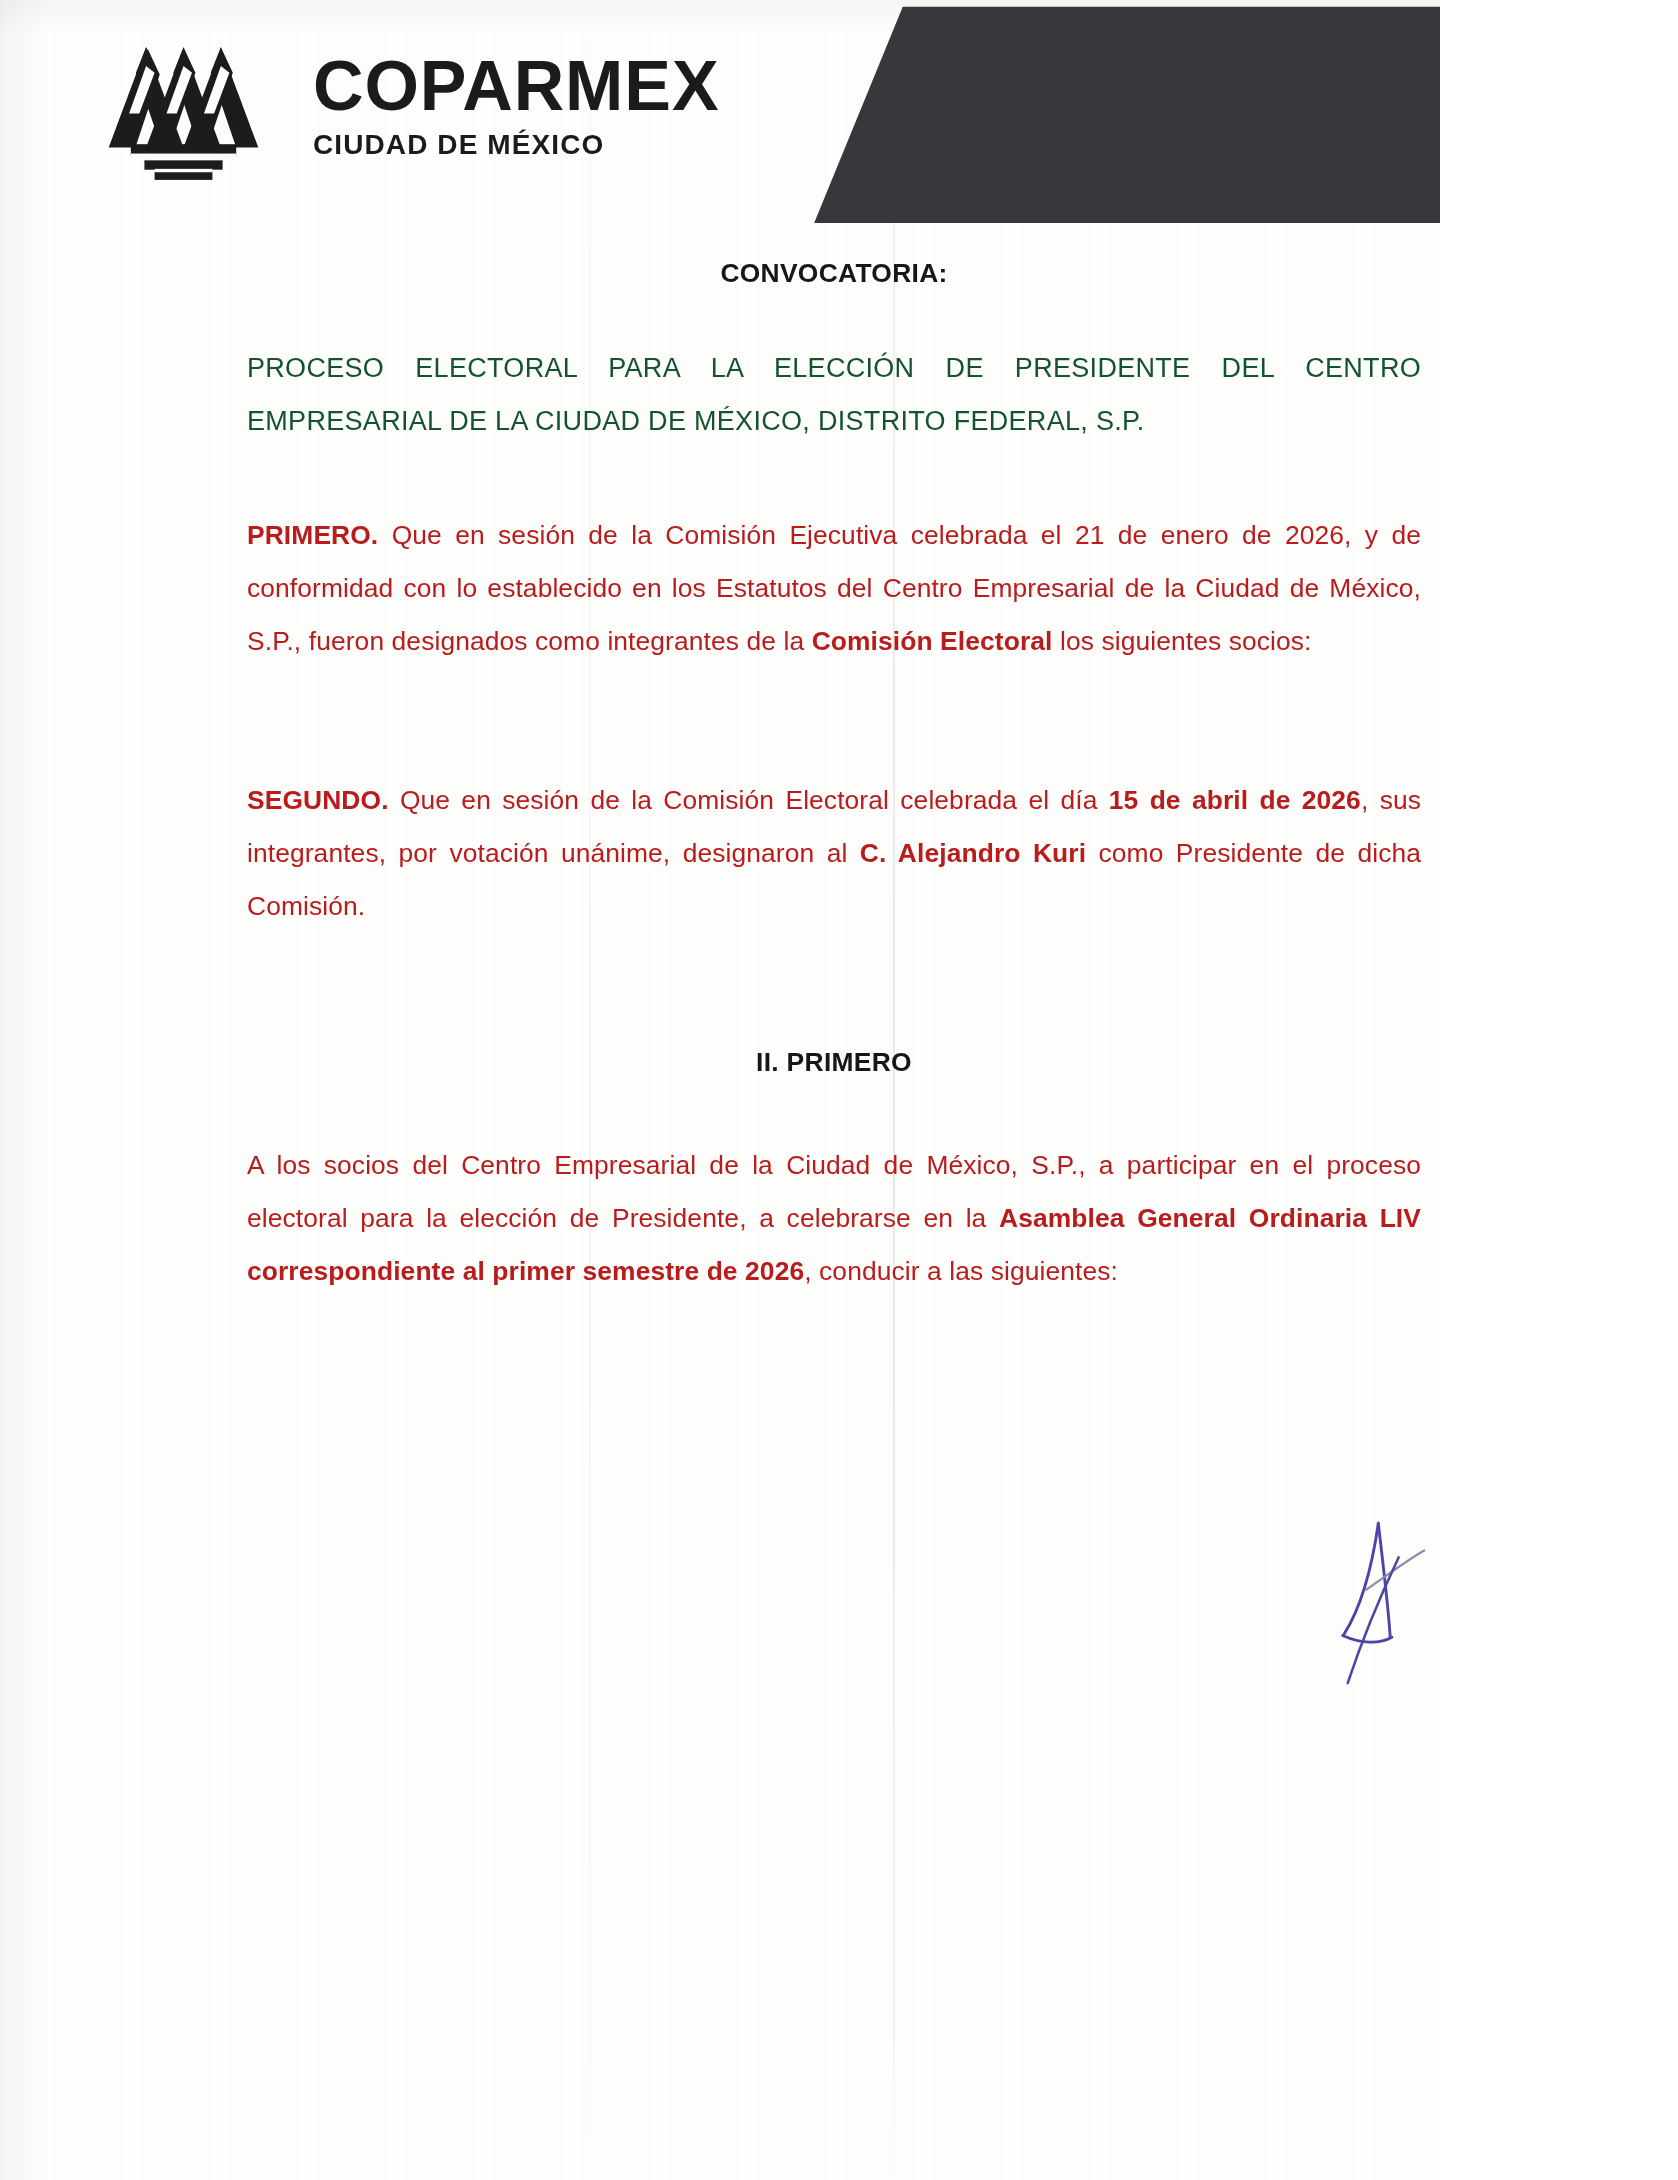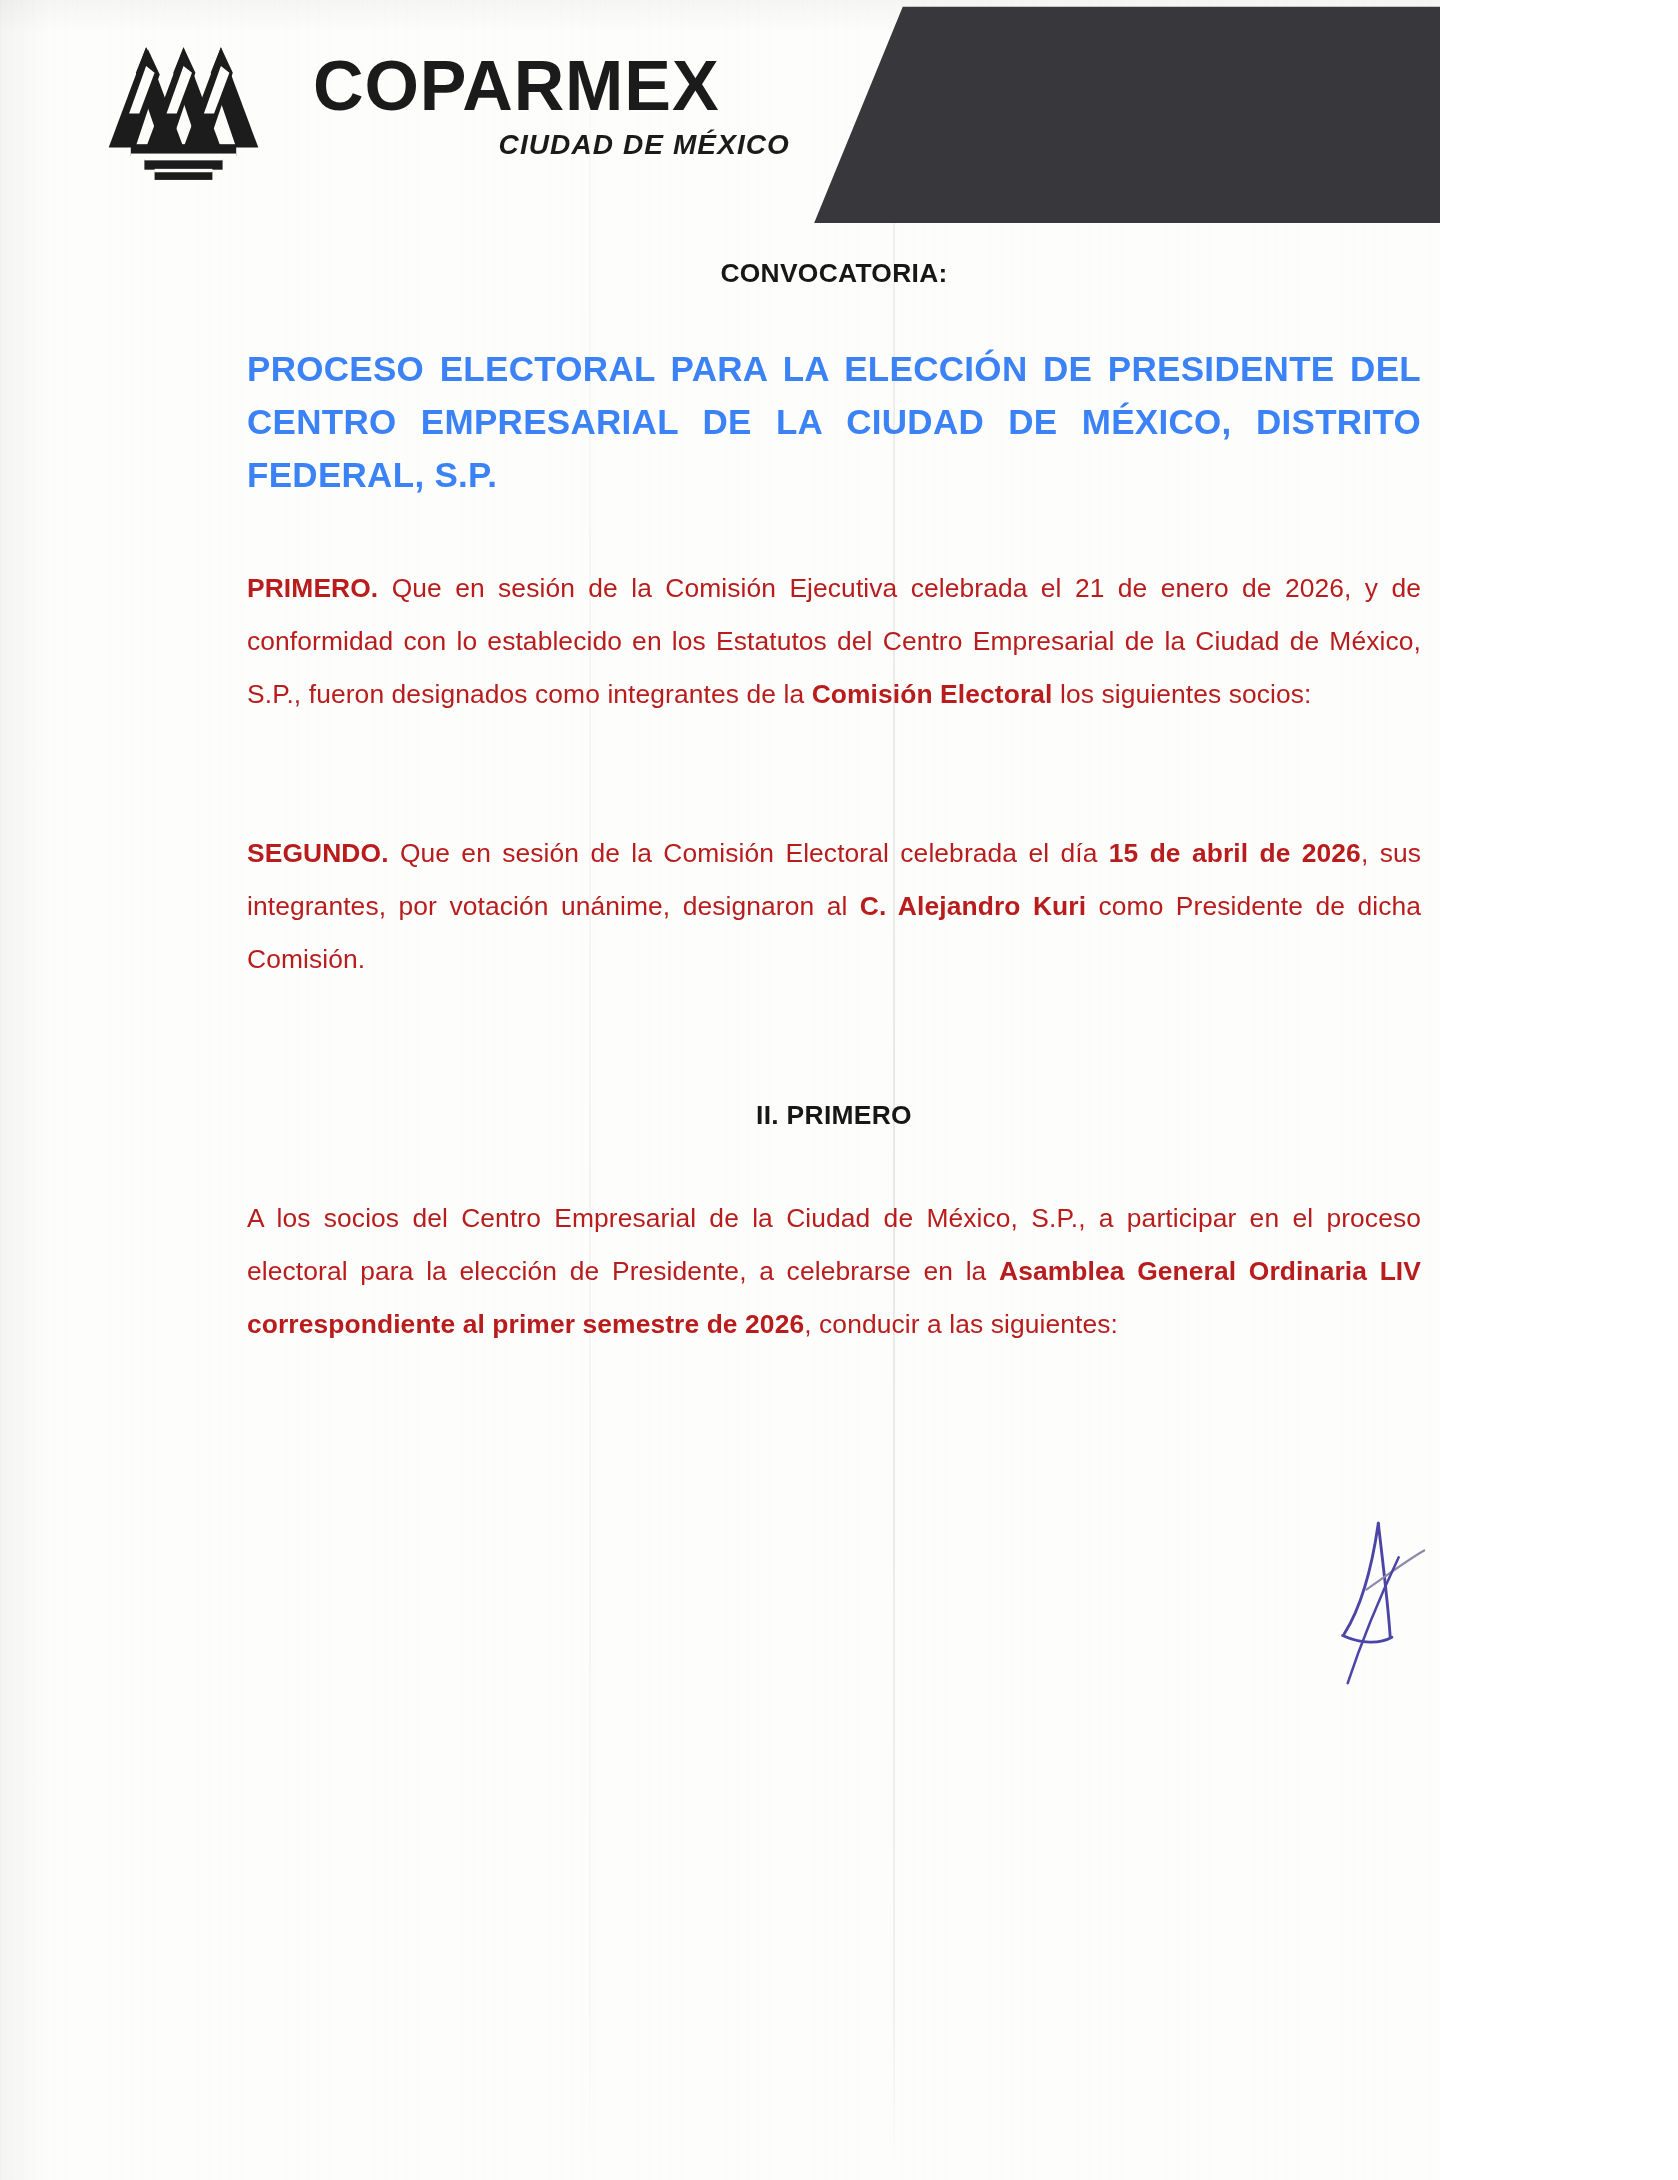--- a/index.html
+++ b/index.html
@@ -82,27 +82,26 @@
   #brand-name {
     font-size: 70px;
     font-weight: bold;
     letter-spacing: 0.9px;
     line-height: 1;
     color: #1b1b1b;
     font-family: "Liberation Sans", sans-serif;
   }
   #brand-sub {
     margin-top: 7.7px;
-    text-align: right;
+    text-align: left;
     font-size: 28px;
     font-weight: bold;
     letter-spacing: 1.1px;
     color: #1b1b1b;
     font-family: "Liberation Sans", sans-serif;
-    font-style: italic;
   }
 
   #header-band {
     position: absolute;
     left: 792px;
     top: 5.1px;
     width: 886px;
     height: 223px;
   }
   #header-band svg { display: block; width: 100%; height: 100%; }
@@ -119,24 +118,24 @@
     text-align: center;
     font-weight: bold;
     font-size: 26.4px;
     color: #171717;
     letter-spacing: 0.3px;
   }
 
   .doc-title {
     text-align: justify;
     text-align-last: left;
-    font-weight: bold;
-    font-size: 35px;
+    font-weight: normal;
+    font-size: 27px;
     line-height: 53px;
-    color: #3b82f6;
+    color: #14532d;
     letter-spacing: 0.3px;
   }
 
   .doc-para {
     text-align: justify;
     text-align-last: left;
     font-size: 26.4px;
     line-height: 53px;
     color: #b91c1c;
     letter-spacing: 0.1px;

